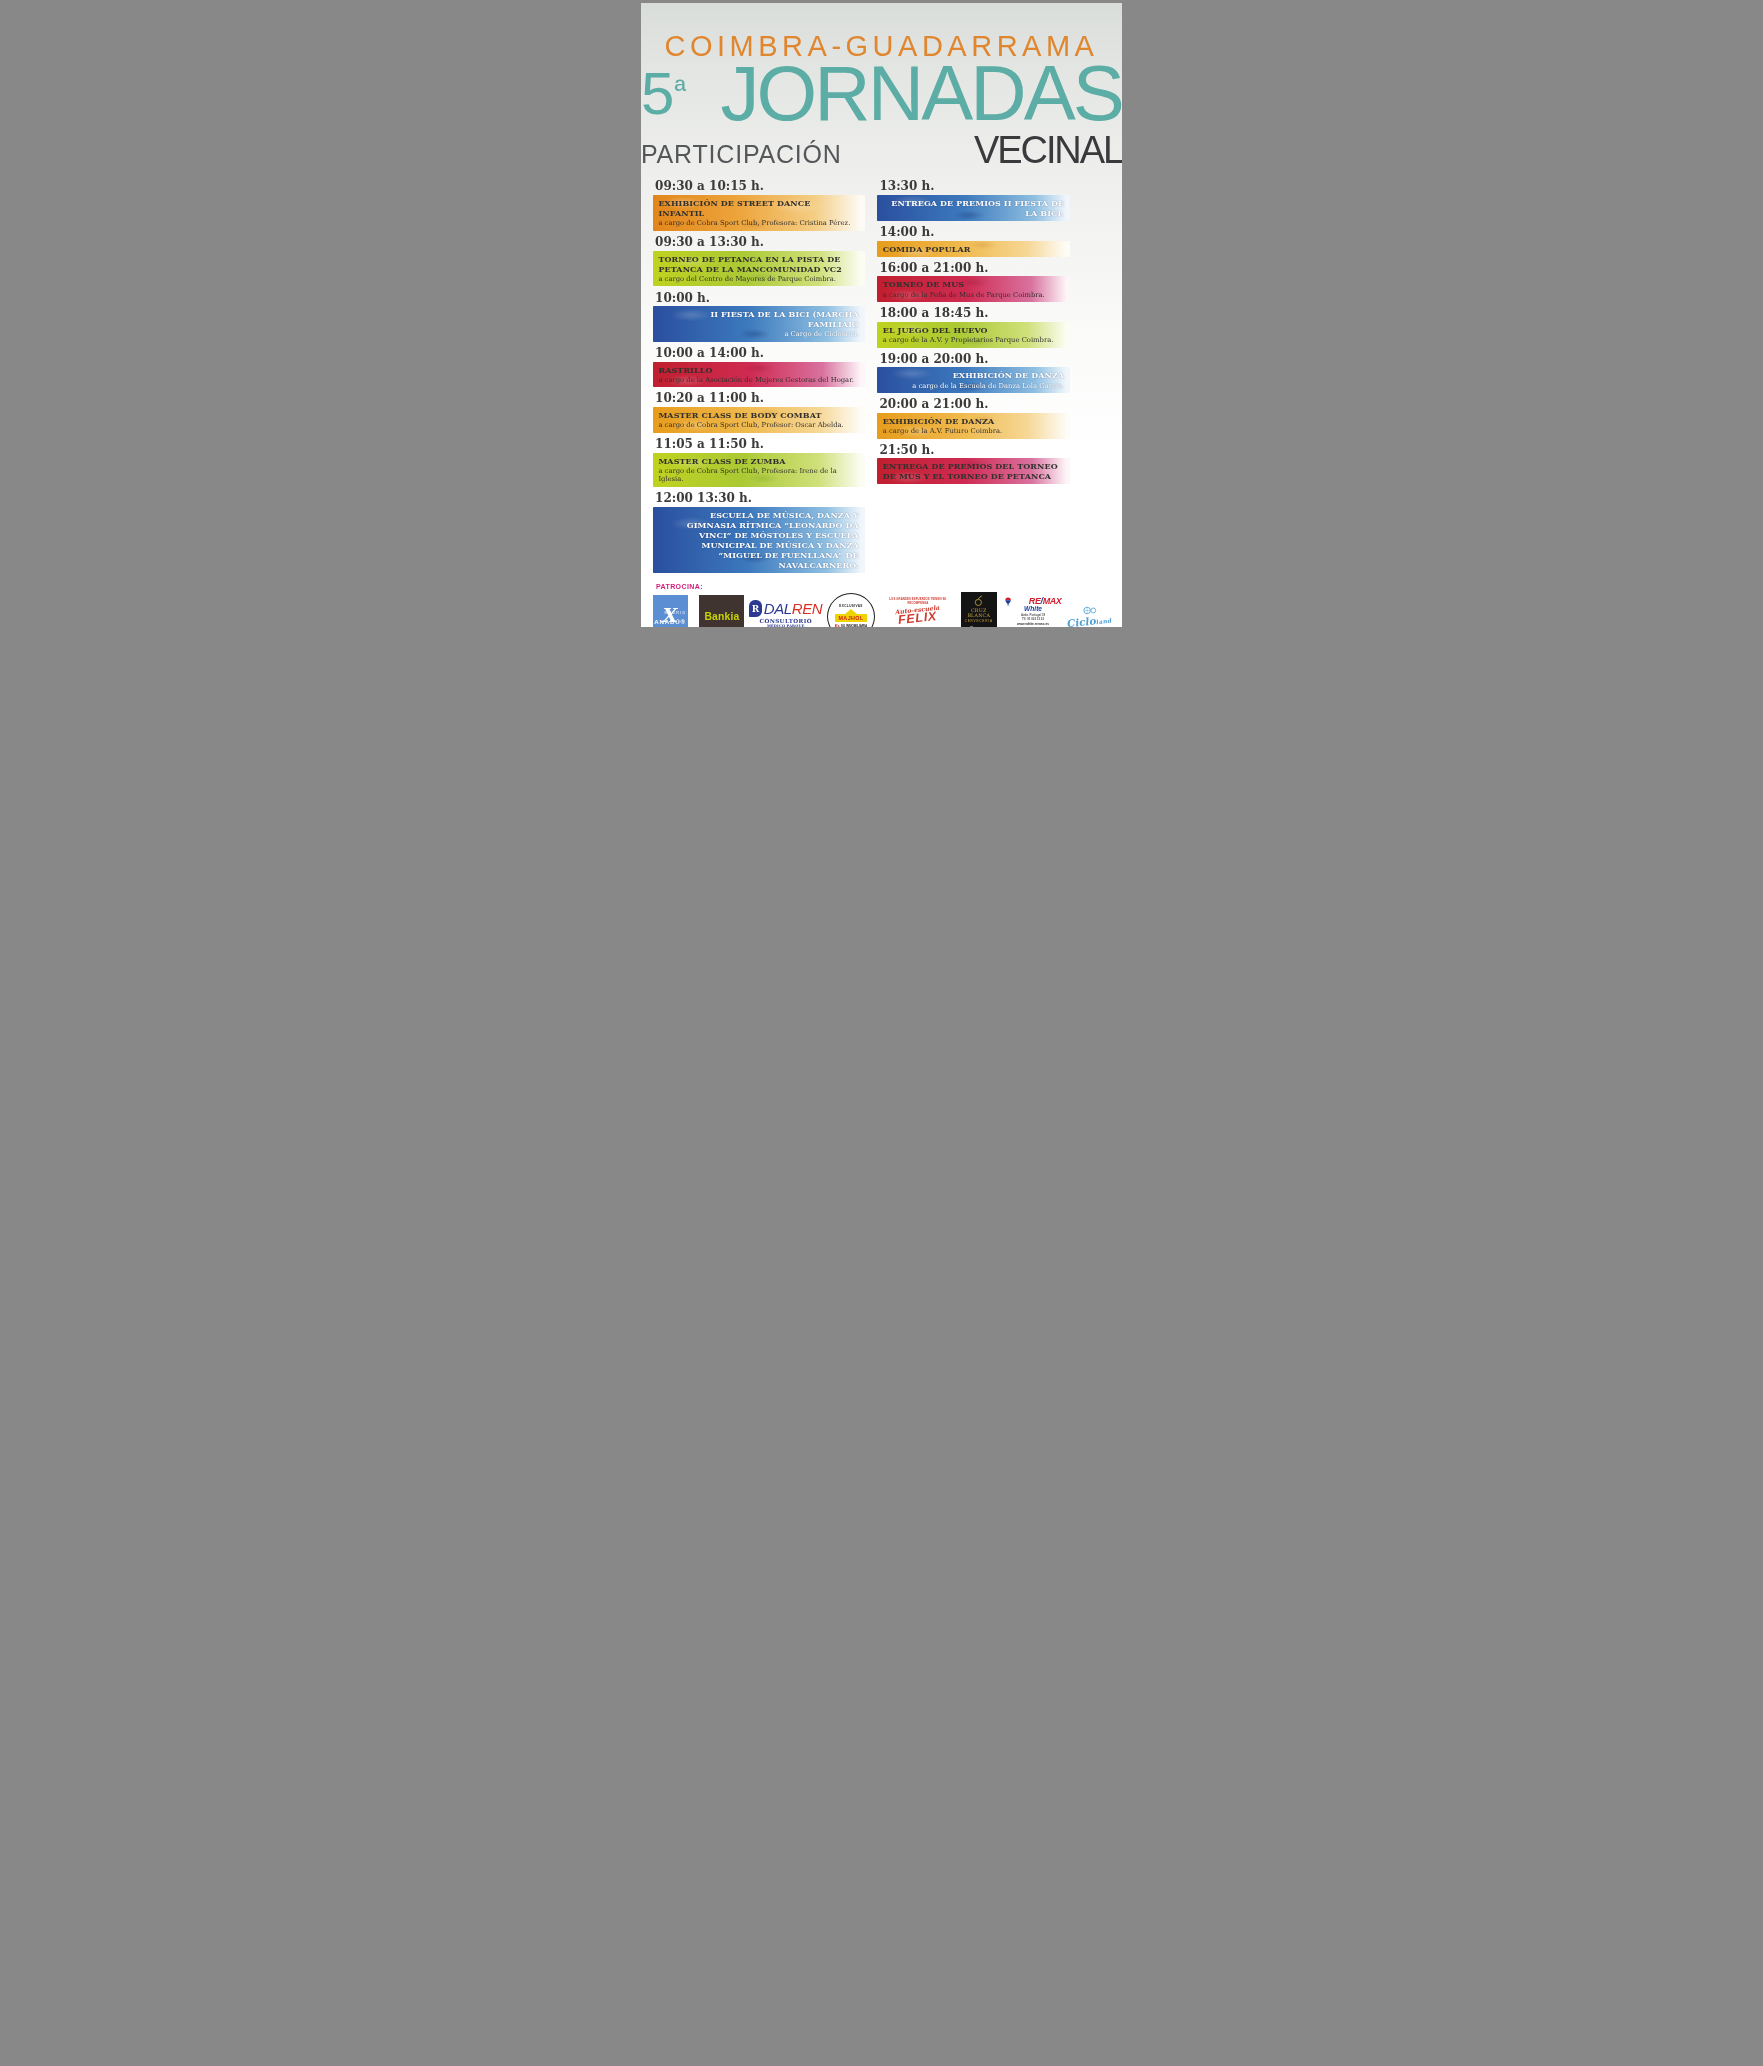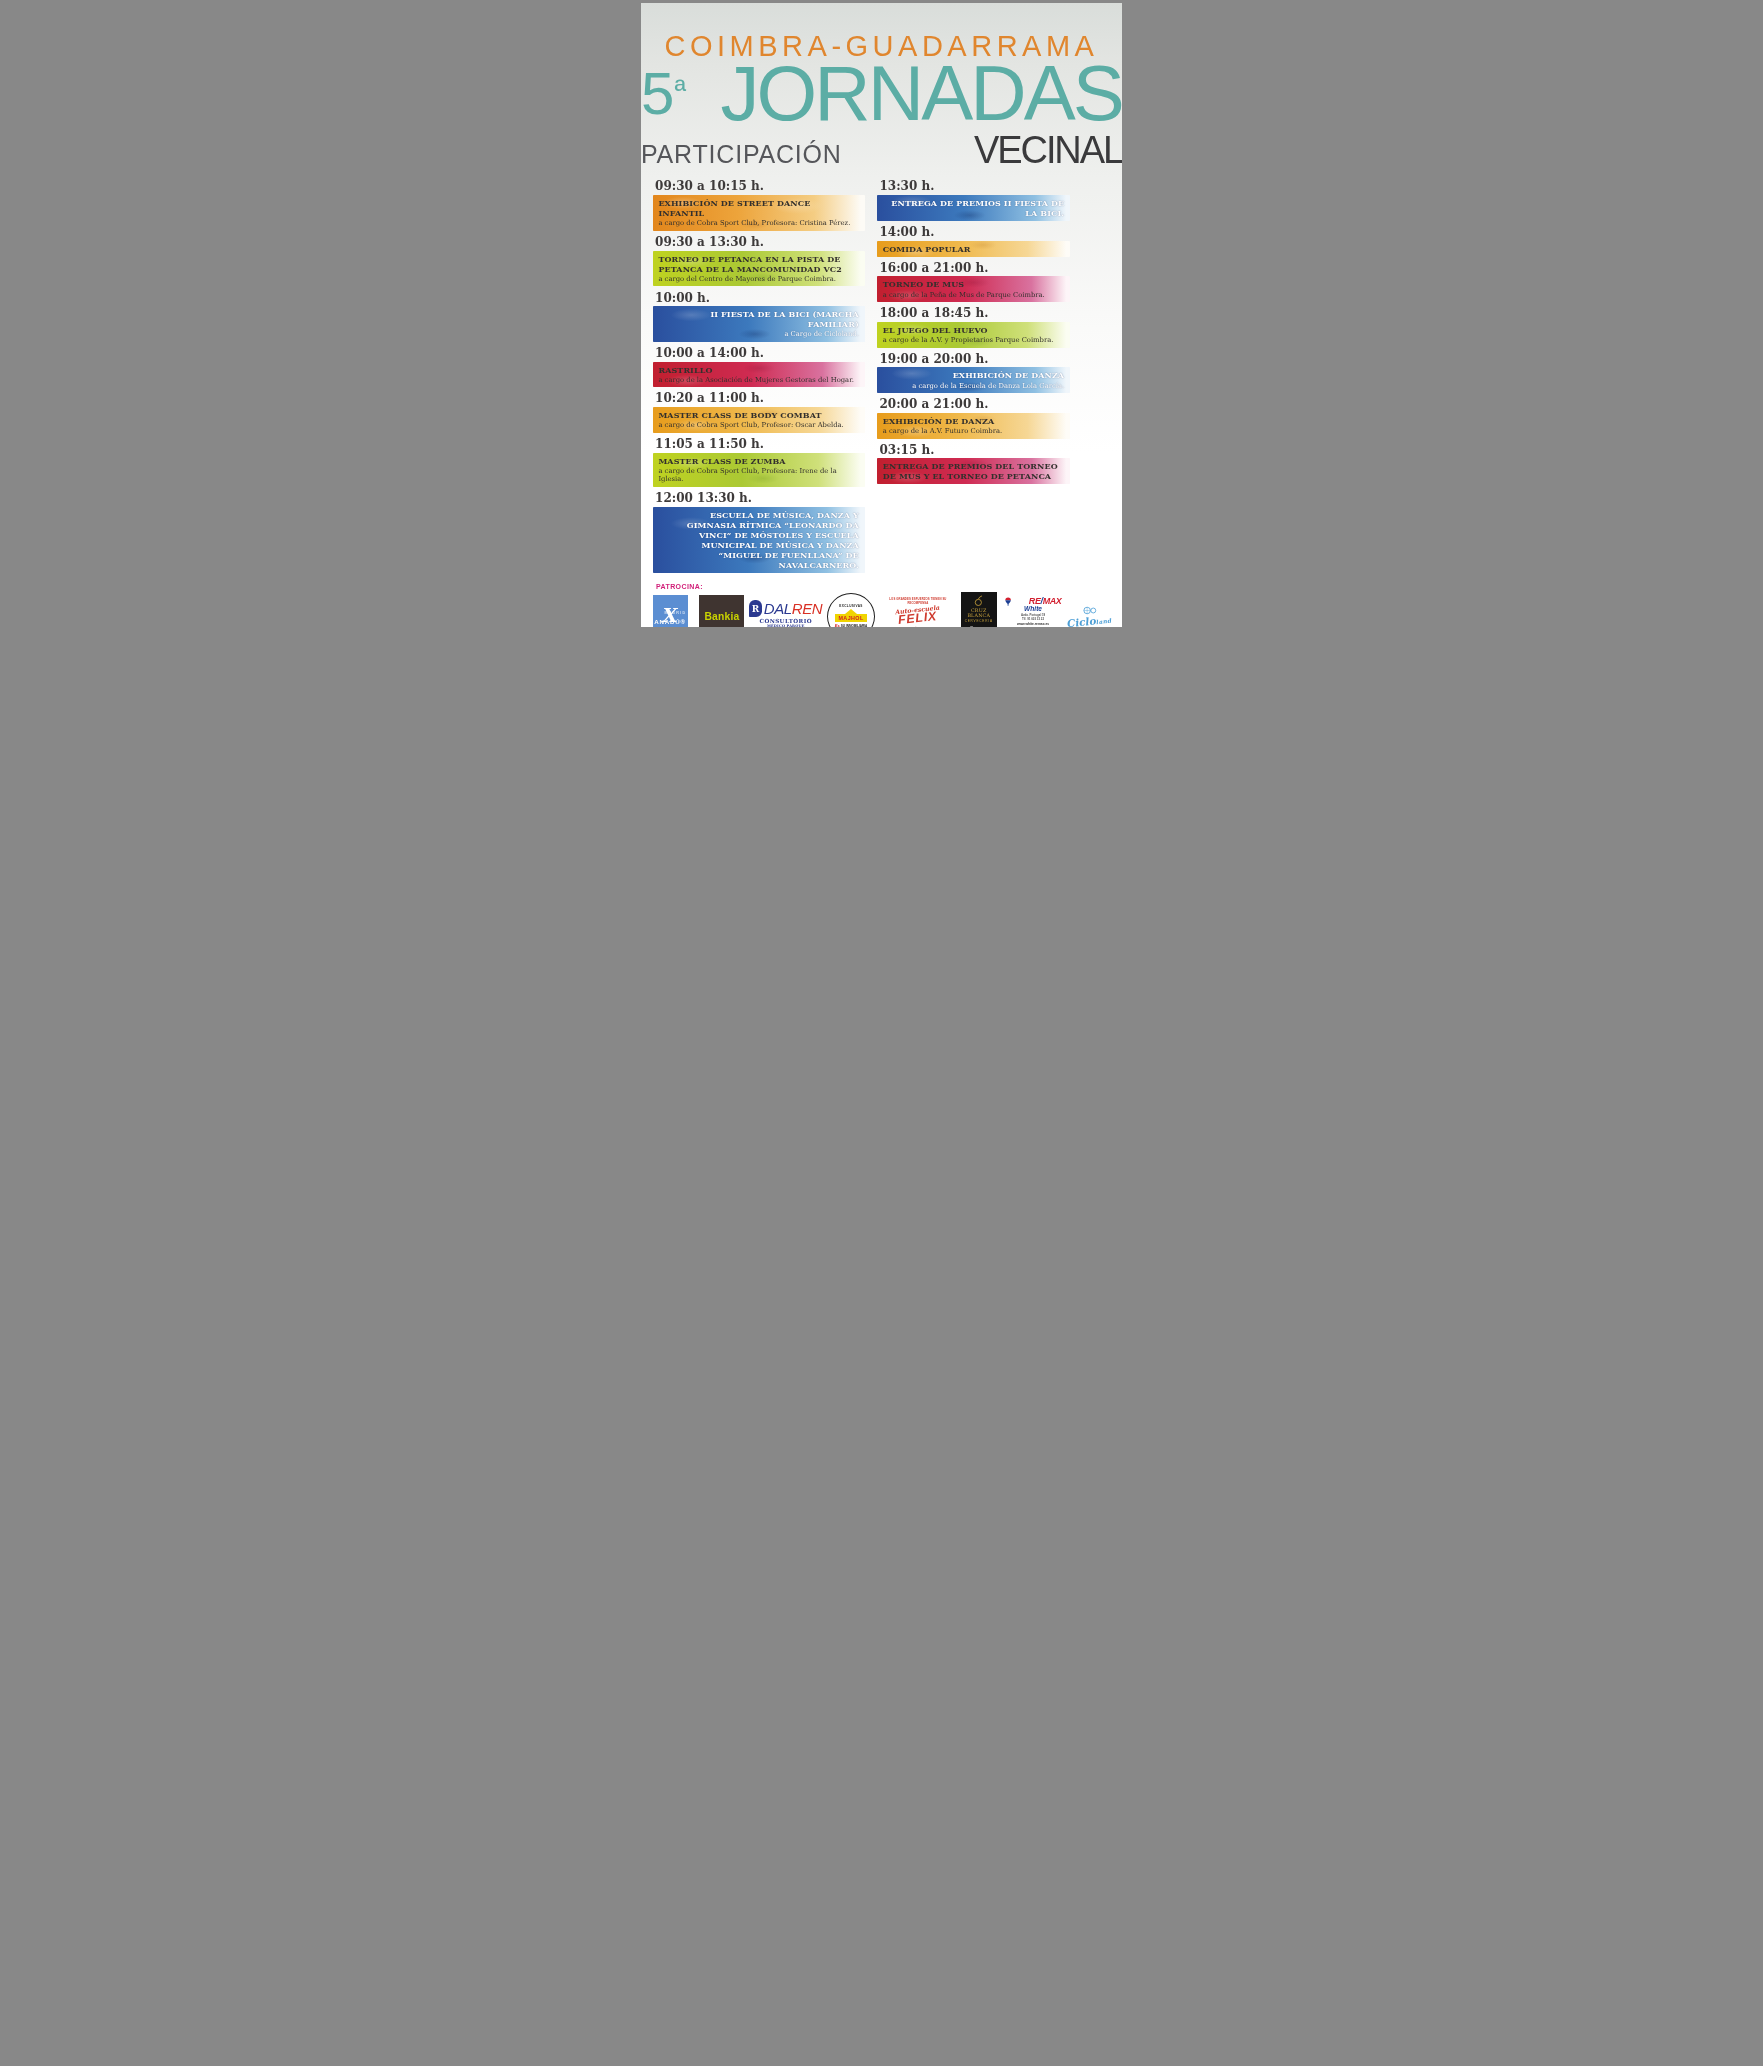--- a/index.html
+++ b/index.html
@@ -199,21 +199,21 @@
           </div>
         </div>
         <div class="sched-item">
           <div class="sched-time">20:00 a 21:00 h.</div>
           <div class="band band--amber">
             <div class="band-title">EXHIBICIÓN DE DANZA</div>
             <div class="band-sub">a cargo de la A.V. Futuro Coimbra.</div>
           </div>
         </div>
         <div class="sched-item">
-          <div class="sched-time">03:15 h.</div>
+          <div class="sched-time">21:50 h.</div>
           <div class="band band--red">
             <div class="band-title">ENTREGA DE PREMIOS DEL TORNEO DE MUS Y  EL TORNEO DE PETANCA</div>
           </div>
         </div>
       </div>
   </div>
 
   <div class="patrocina">PATROCINA:</div>
   <div class="sponsors">
 

